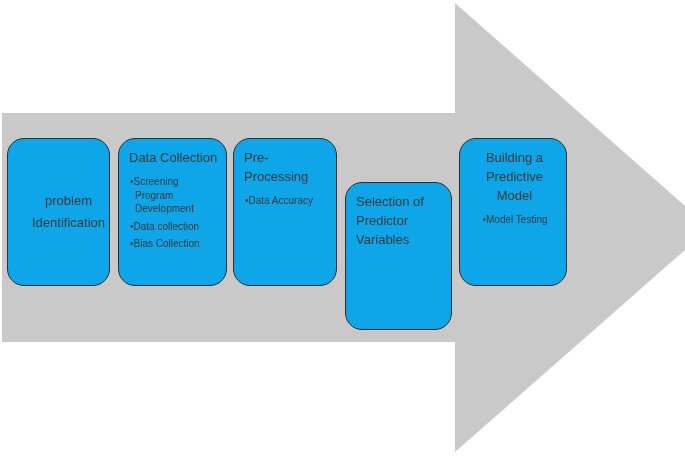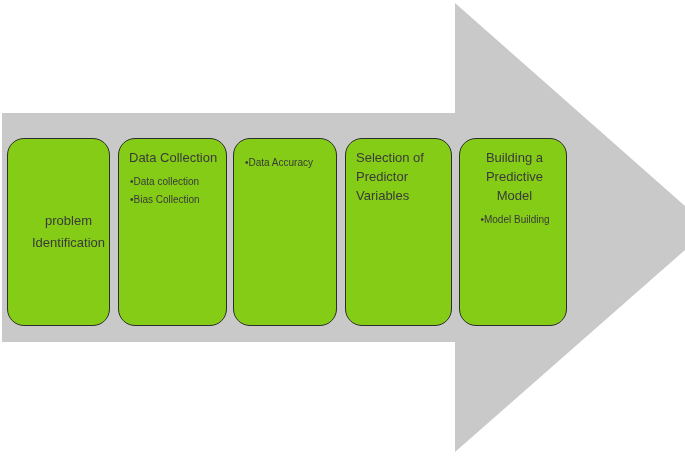--- a/index.html
+++ b/index.html
@@ -14,37 +14,37 @@
   }
   .arrow-svg {
     position: absolute;
     left: 0; top: 0;
     width: 685px; height: 457px;
     display: block;
   }
   .step-box {
     position: absolute;
     top: 138px;
-    height: 188px;
-    background: #84cc16;
+    height: 148px;
+    background: #0ea5e9;
     border: 1.5px solid #2e2e2e;
     border-radius: 17px;
     box-sizing: border-box;
     padding: 9px 7px 8px 10px;
   }
   .step-box.centered {
     display: flex;
     align-items: center;
     text-align: center;
     padding: 24px;
   }
   .box-1 { left: 7px;   width: 103px; }
   .box-2 { left: 118px; width: 109px; }
   .box-3 { left: 233px; width: 104px; }
-  .box-4 { left: 345px; width: 107px; }
+  .box-4 { left: 345px; width: 107px; margin-top: 44px; }
   .box-5 { left: 459px; width: 108px; text-align: center; }
   .box-6 { left: 575px; width: 108px; }
   .step-title {
     font-size: 13px;
     line-height: 19px;
     color: #3a3a3a;
   }
   .step-box.centered .step-title {
     font-size: 13px;
     line-height: 22px;
@@ -72,36 +72,38 @@
     <polygon points="2,113 455,113 455,3 710,228 455,452 455,342 2,342" fill="#c9c9c9"></polygon>
   </svg>
 
   <div class="step-box box-1 centered">
     <div class="step-title">problem Identification</div>
   </div>
 
   <div class="step-box box-2">
     <div class="step-title">Data Collection</div>
     <ul class="bullets">
+      <li>Screening Program Development</li>
       <li>Data collection</li>
       <li>Bias Collection</li>
     </ul>
   </div>
 
   <div class="step-box box-3">
+    <div class="step-title">Pre-Processing</div>
     <ul class="bullets">
       <li>Data Accuracy</li>
     </ul>
   </div>
 
   <div class="step-box box-4">
     <div class="step-title">Selection of Predictor Variables</div>
   </div>
 
   <div class="step-box box-5">
     <div class="step-title">Building a Predictive Model</div>
     <ul class="bullets">
-      <li>Model Building</li>
+      <li>Model Testing</li>
     </ul>
   </div>
 
 
 </div>
 
 </body></html>

